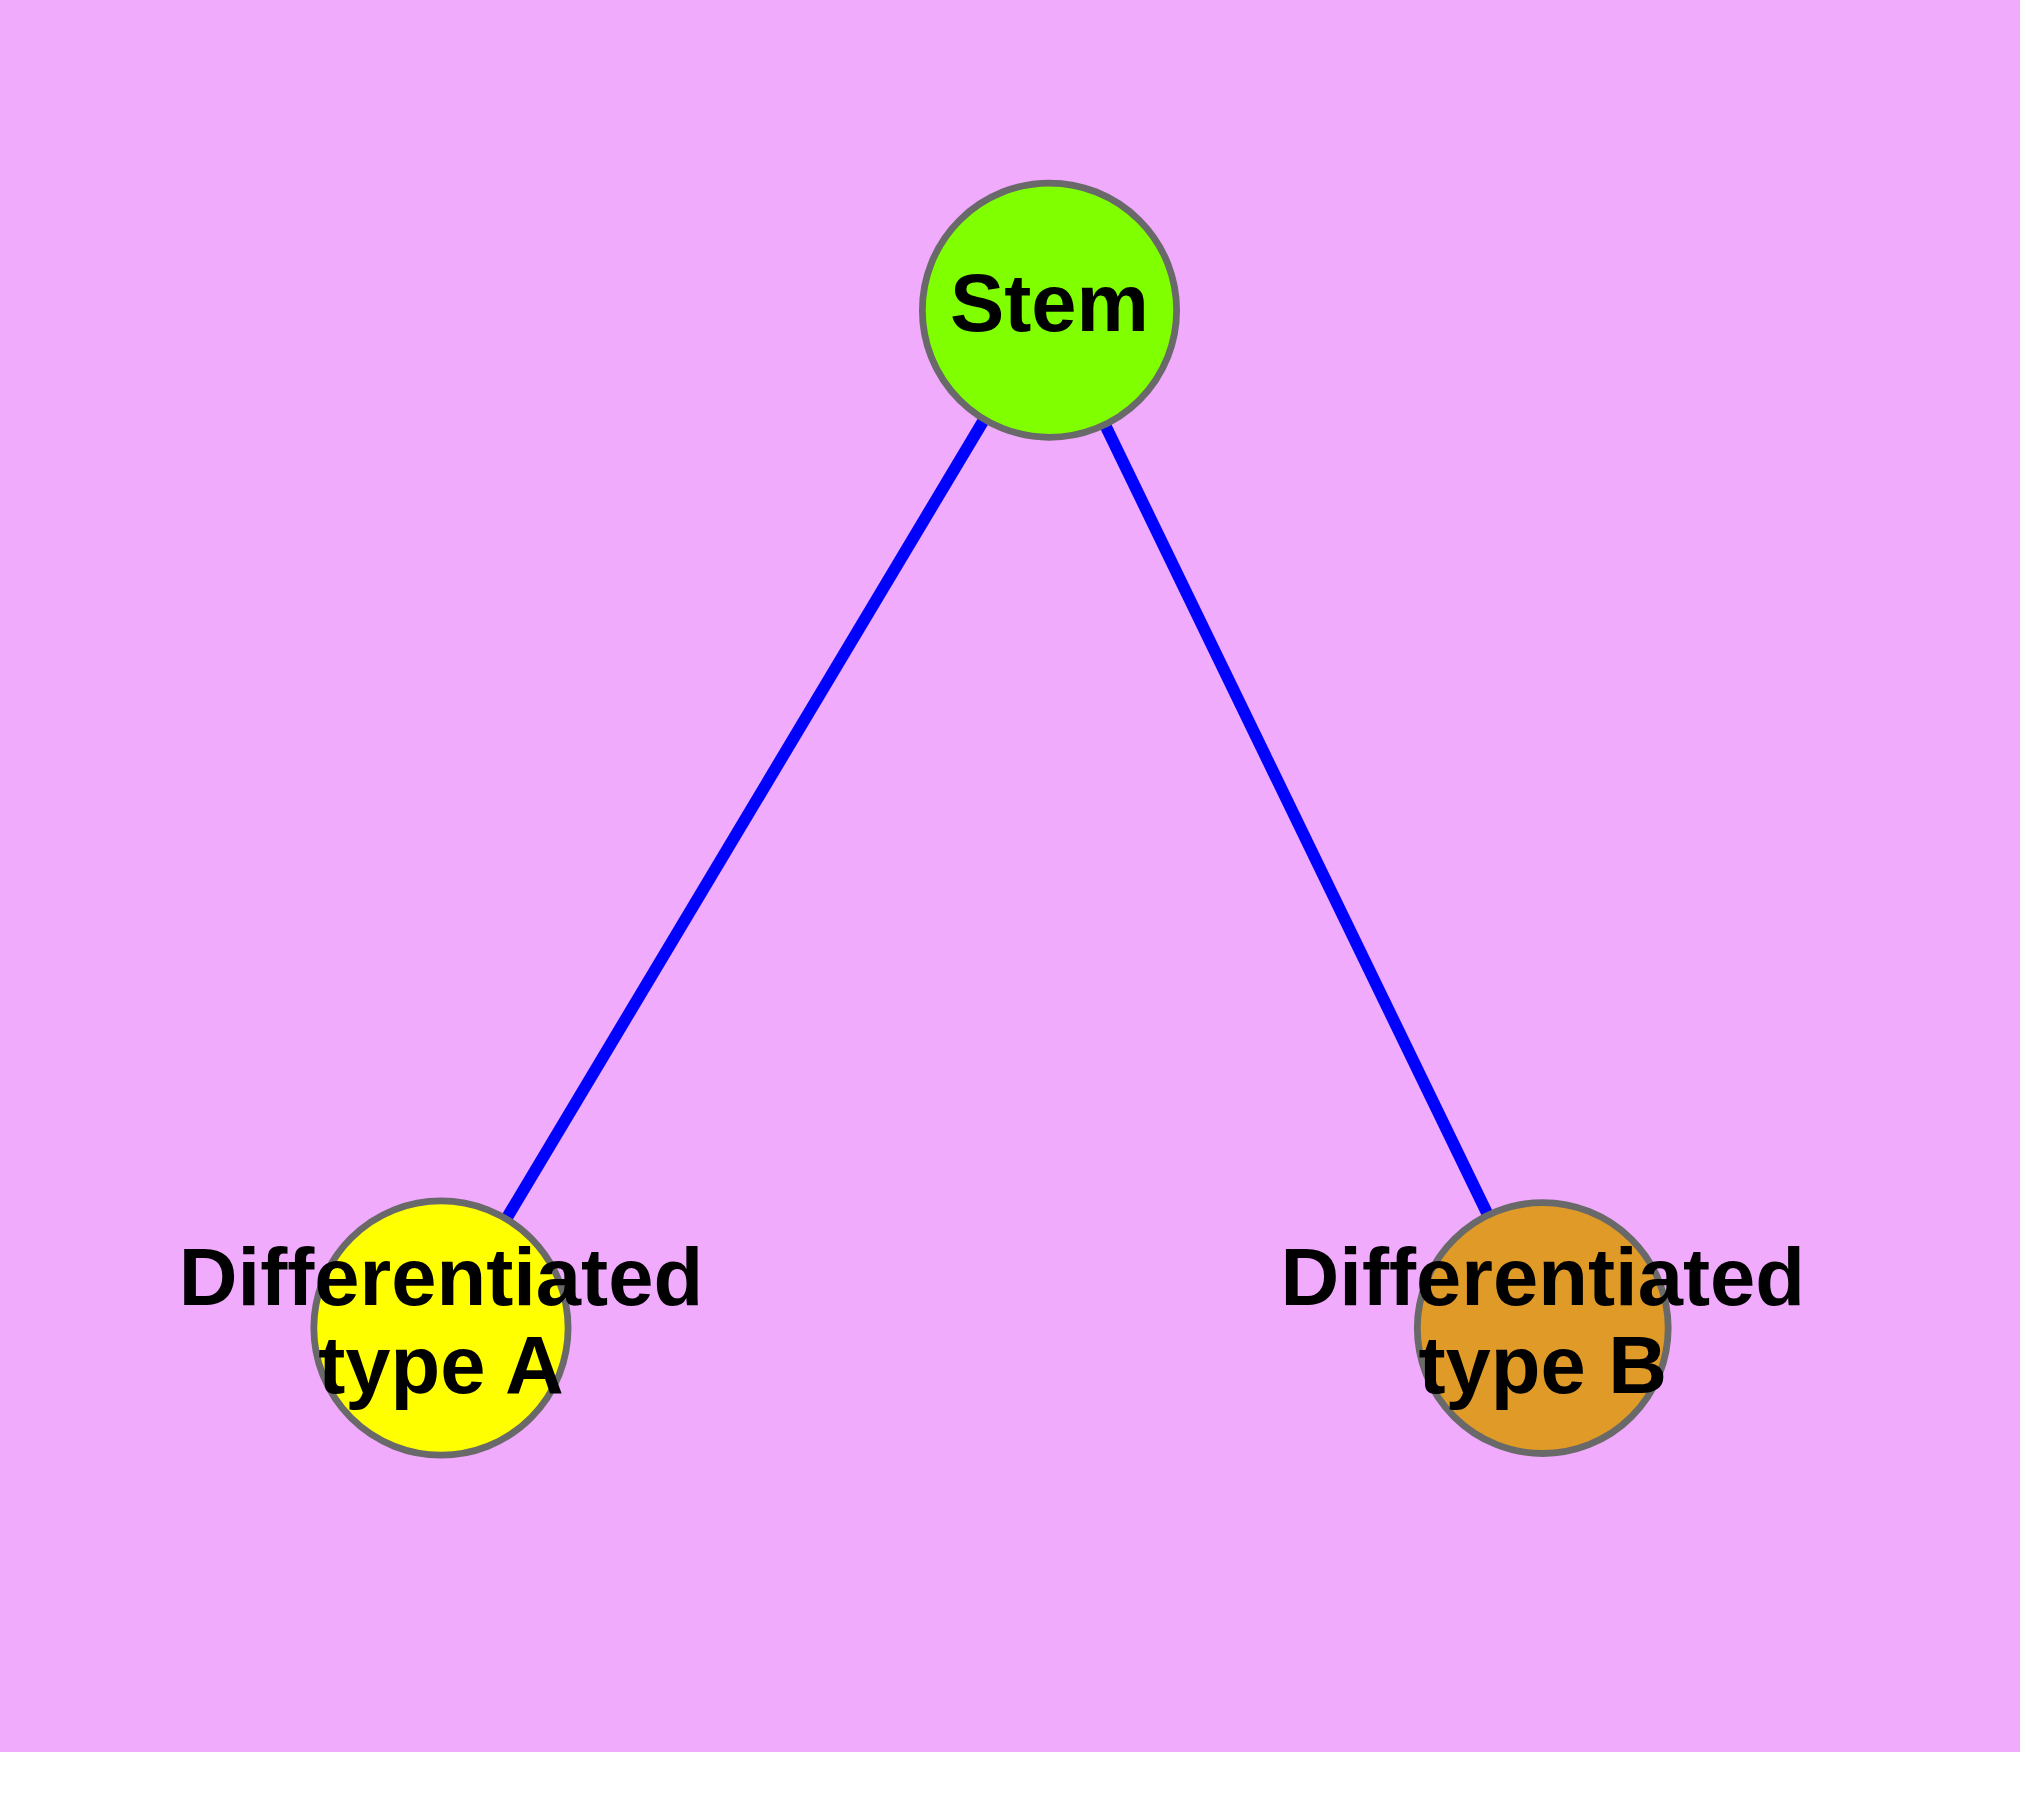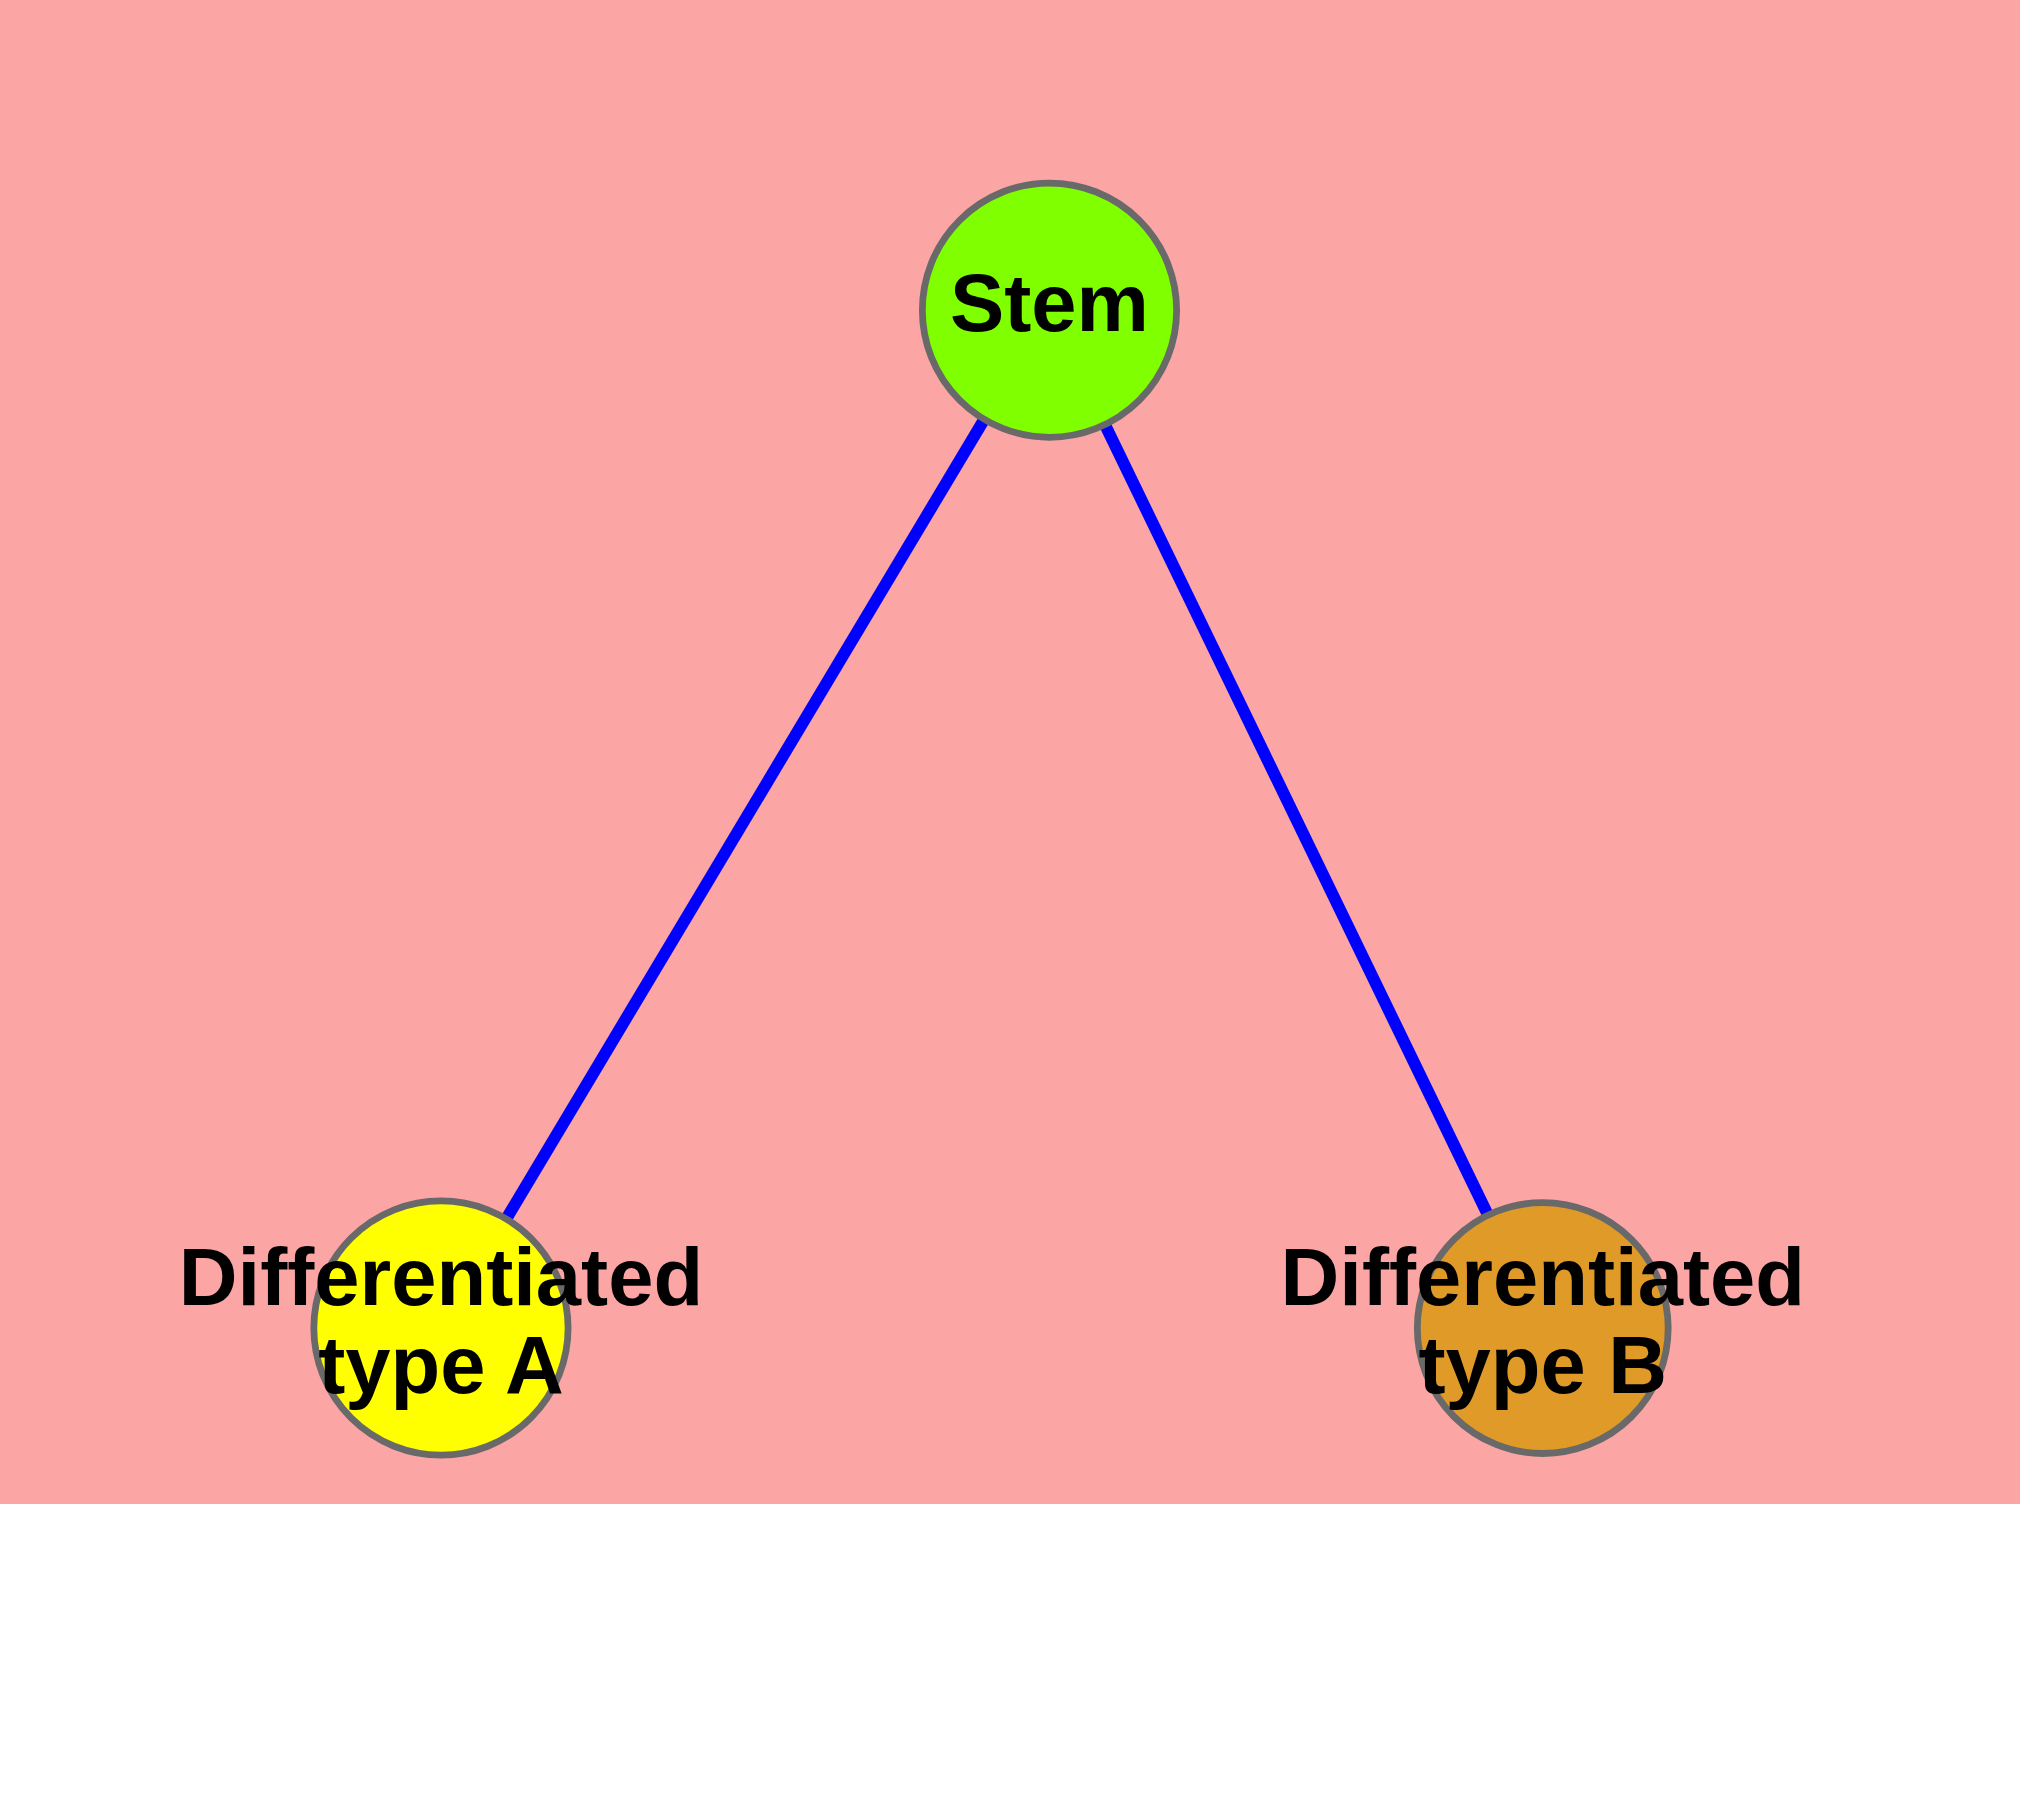--- a/index.html
+++ b/index.html
@@ -29,21 +29,21 @@
     font-weight: bold;
     fill: #000000;
     text-anchor: middle;
     dominant-baseline: middle;
     white-space: pre;
   }
 </style>
 </head>
 <body>
 
-<div id="canvas" style="width: 2021px; height: 1504px; background: #fca5a5;">
+<div id="canvas" style="width: 2021px; height: 1752px; background: #f0abfc;">
   <svg id="graph-svg" viewBox="0 0 2384 2138" preserveAspectRatio="xMidYMid meet" style="width: 2021px; height: 1812px;">
     <g id="edge-layer">
         <line x1="1238" y1="366" x2="520" y2="1567" stroke="#0000ff" stroke-width="14" stroke-linecap="butt"></line>
         <line x1="1238" y1="366" x2="1820" y2="1567" stroke="#0000ff" stroke-width="14" stroke-linecap="butt"></line>
       </g>
     <g id="node-layer">
         <g>
           <circle cx="1238" cy="366" r="150" fill="#7fff00" stroke="#696969" stroke-width="8"></circle>
           <text x="1238" y="366" class="node-label" font-size="96" fill="#000000"><tspan x="1238" dy="0">Stem</tspan></text>
         </g>

